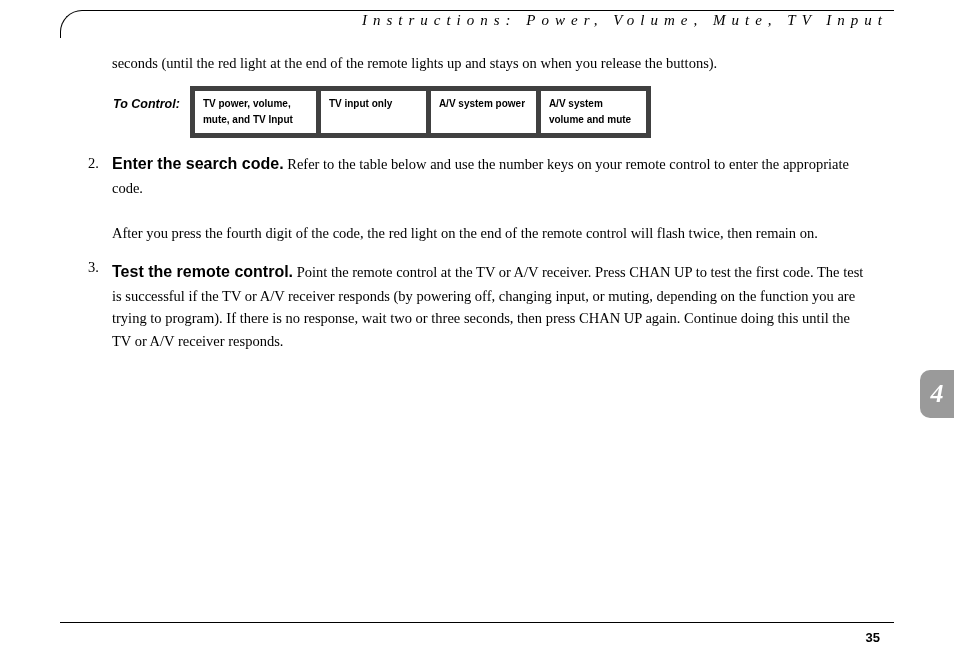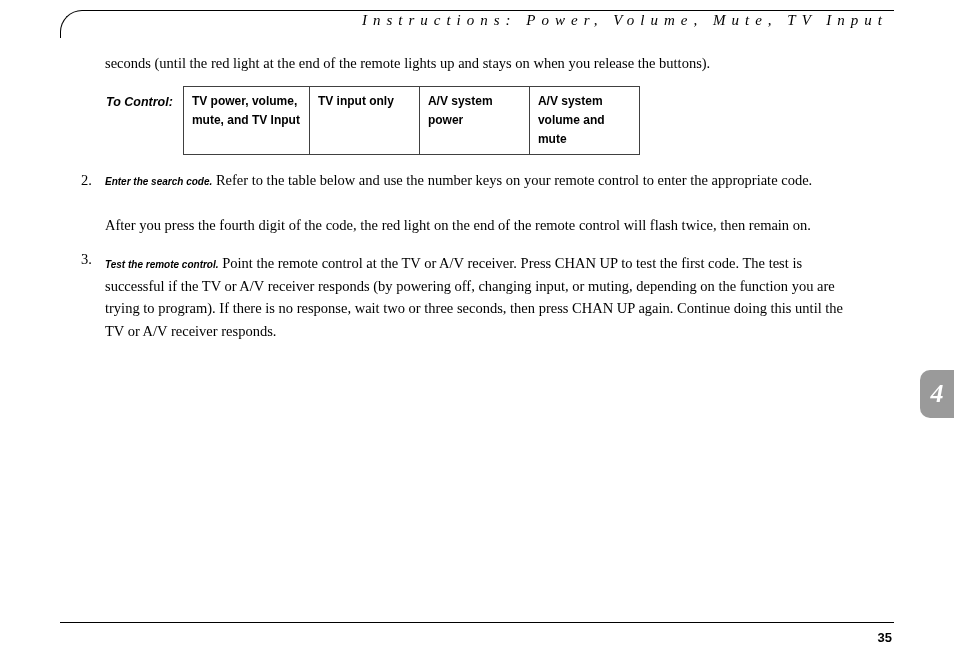--- a/index.html
+++ b/index.html
@@ -35,53 +35,53 @@
     font-family: Georgia, serif;
     font-style: italic;
     font-size: 15px;
     letter-spacing: 6px;
     background: #fff;
     padding-left: 8px;
   }
   .content {
     position: absolute;
     top: 52px;
-    left: 105px;
+    left: 112px;
     right: 90px;
     font-size: 14.5px;
     line-height: 1.55;
   }
   .para { margin: 0 0 12px 0; }
   .list-item {
     display: flex;
     margin: 12px 0 8px 0;
   }
   .list-num { width: 24px; flex-shrink: 0; margin-left: -24px; }
   .list-body { flex: 1; }
-  .bold-sans { font-family: Verdana, Arial, sans-serif; font-weight: bold; font-size: 10px; font-style: italic; }
+  .bold-sans { font-family: Verdana, Arial, sans-serif; font-weight: bold; font-size: 16px; }
   .row-label {
     font-family: Verdana, Arial, sans-serif;
     font-style: italic;
     font-weight: bold;
     font-size: 12.5px;
     padding-right: 10px;
     white-space: nowrap;
     vertical-align: top;
     padding-top: 6px;
   }
   table.grid {
     border-collapse: collapse;
     margin: 6px 0 14px 0;
   }
   table.grid td.cell {
-    border: 1px solid #404040;
+    border: 5px solid #404040;
     padding: 5px 8px 6px 8px;
     vertical-align: top;
     font-family: Verdana, Arial, sans-serif;
-    font-size: 12px;
+    font-size: 10px;
   }
   table.grid tr.hdr td.cell { font-weight: bold; }
   .small { font-size: 11.5px; }
   .chapter-tab {
     position: absolute;
     right: 0;
     top: 370px;
     width: 34px;
     height: 48px;
     background: #9a9a9a;
@@ -98,21 +98,21 @@
   }
   .footer-rule {
     position: absolute;
     left: 60px;
     right: 60px;
     bottom: 40px;
     border-top: 1px solid #000;
   }
   .page-num {
     position: absolute;
-    right: 62px;
+    right: 74px;
     bottom: 18px;
     font-family: Verdana, Arial, sans-serif;
     font-weight: bold;
     font-size: 13px;
   }
 </style>
 </head>
 <body>
 
 <div class="page">

